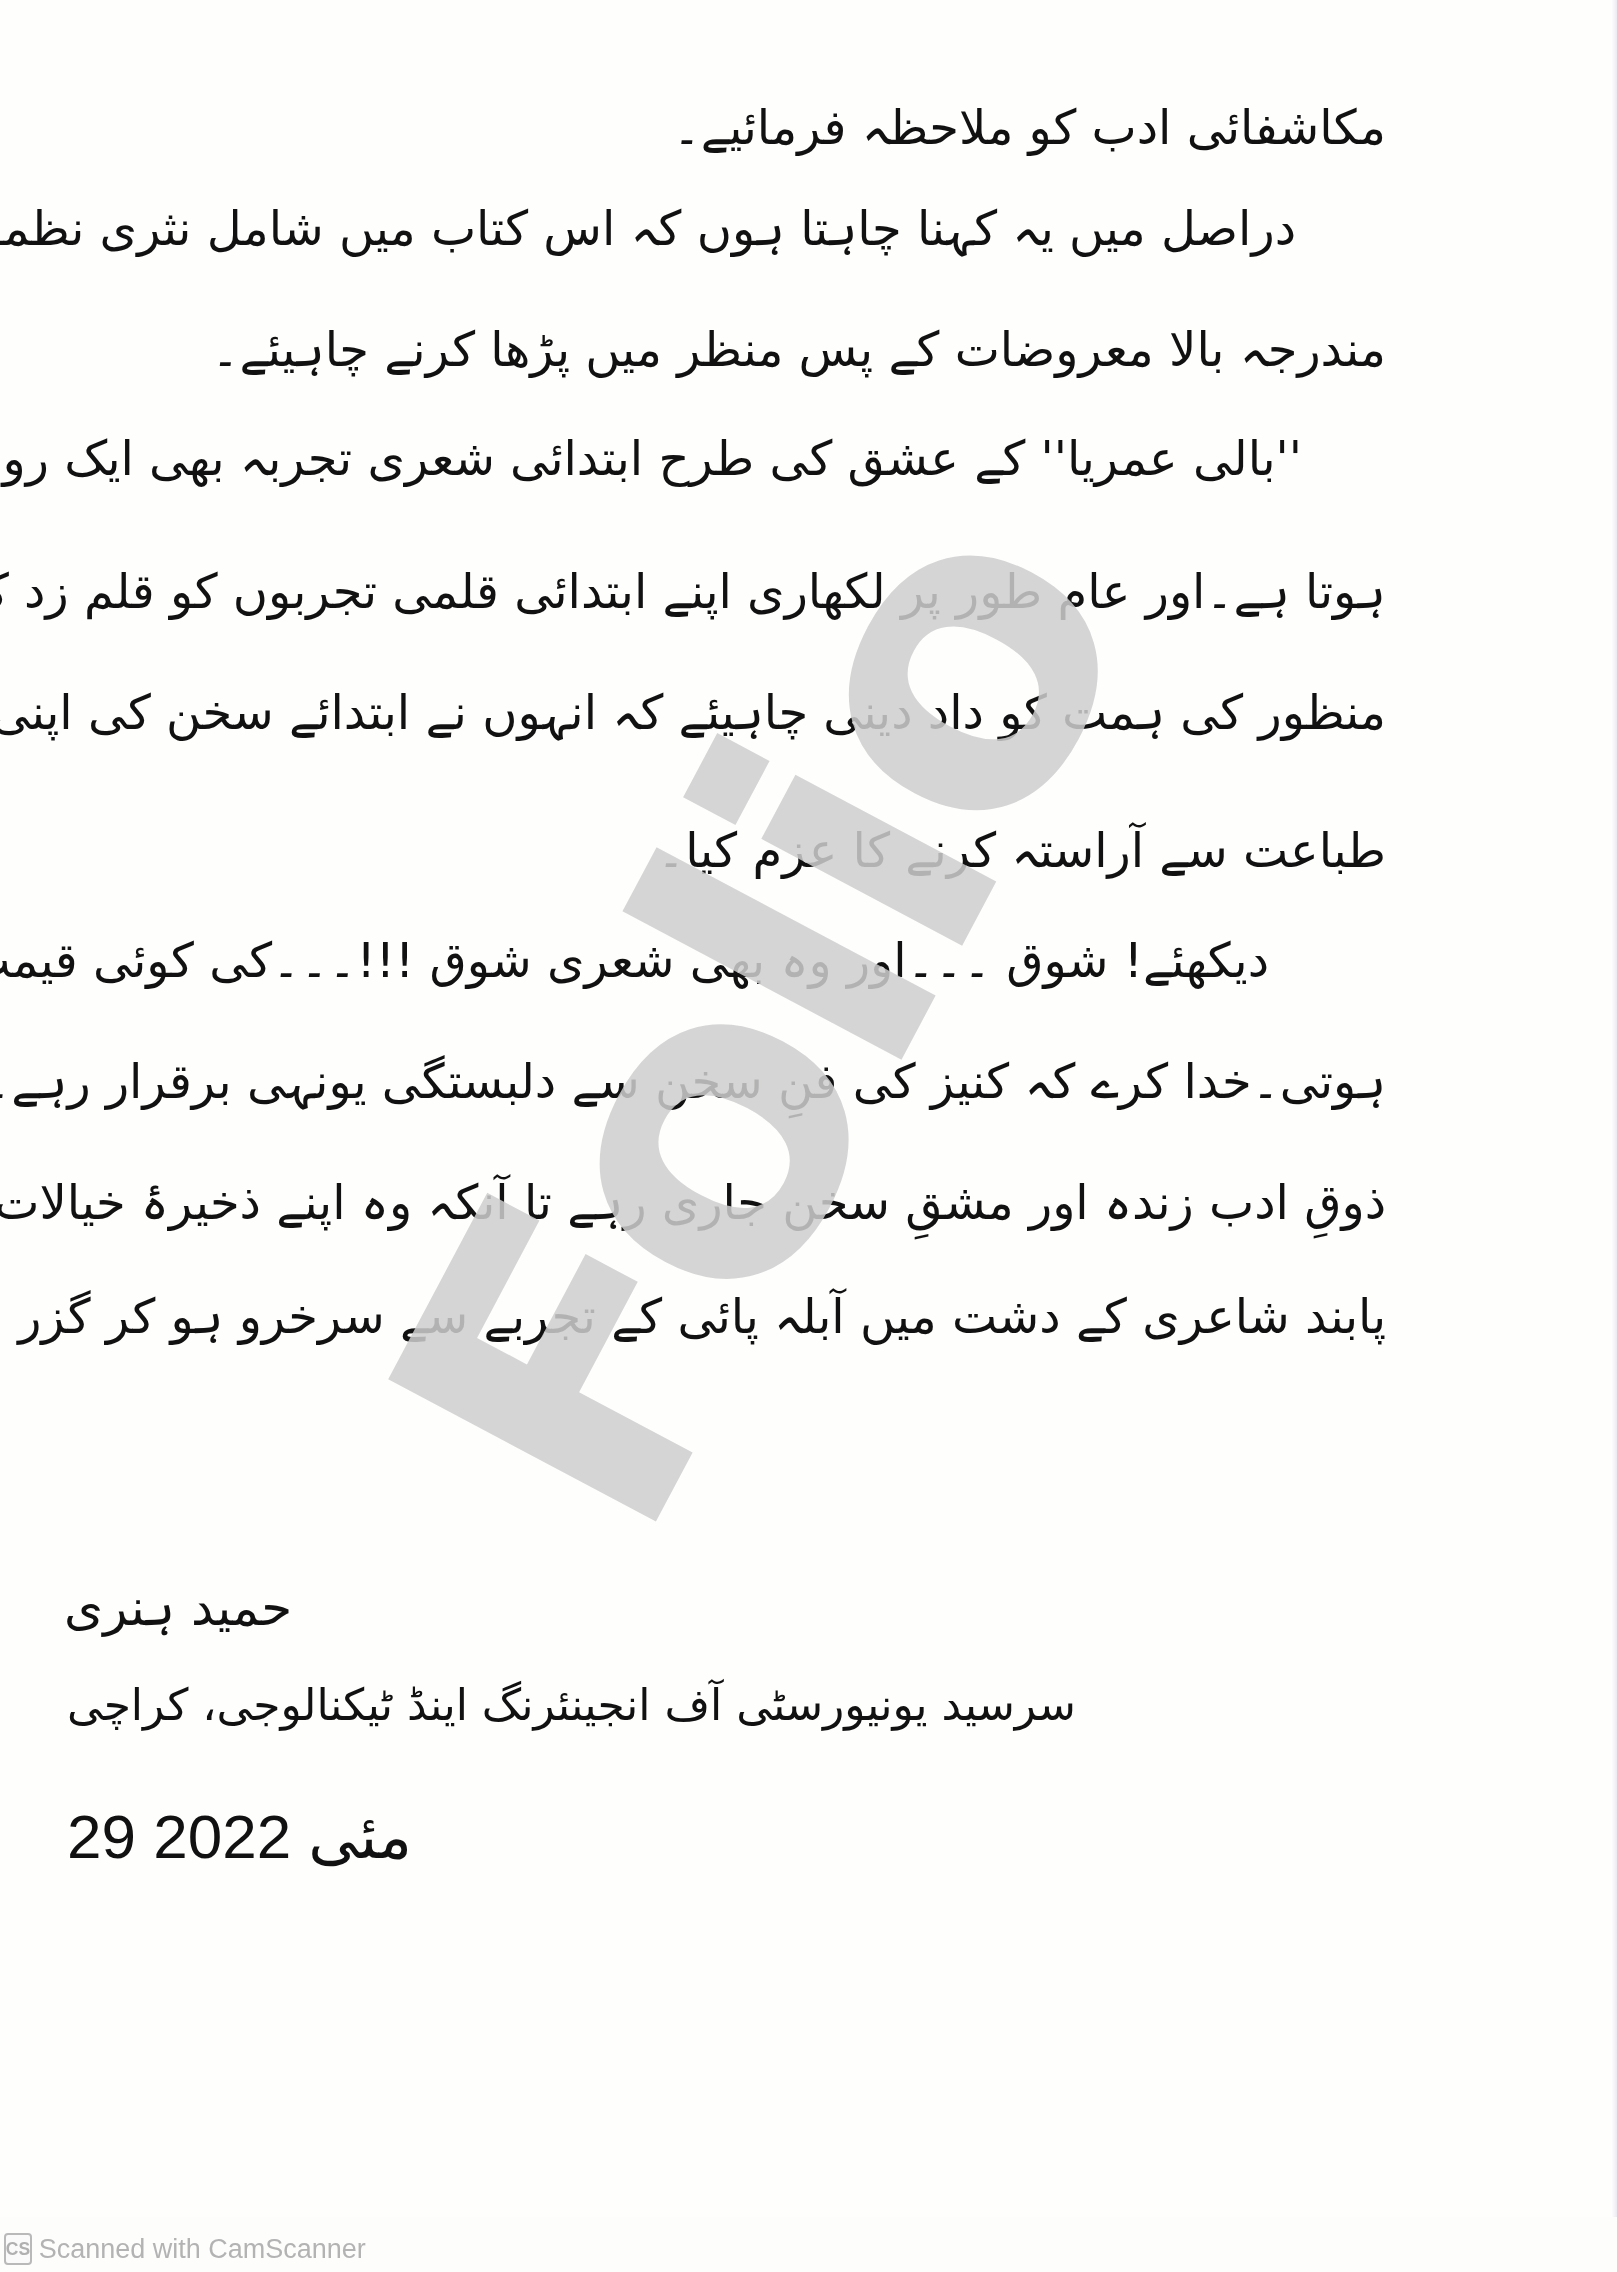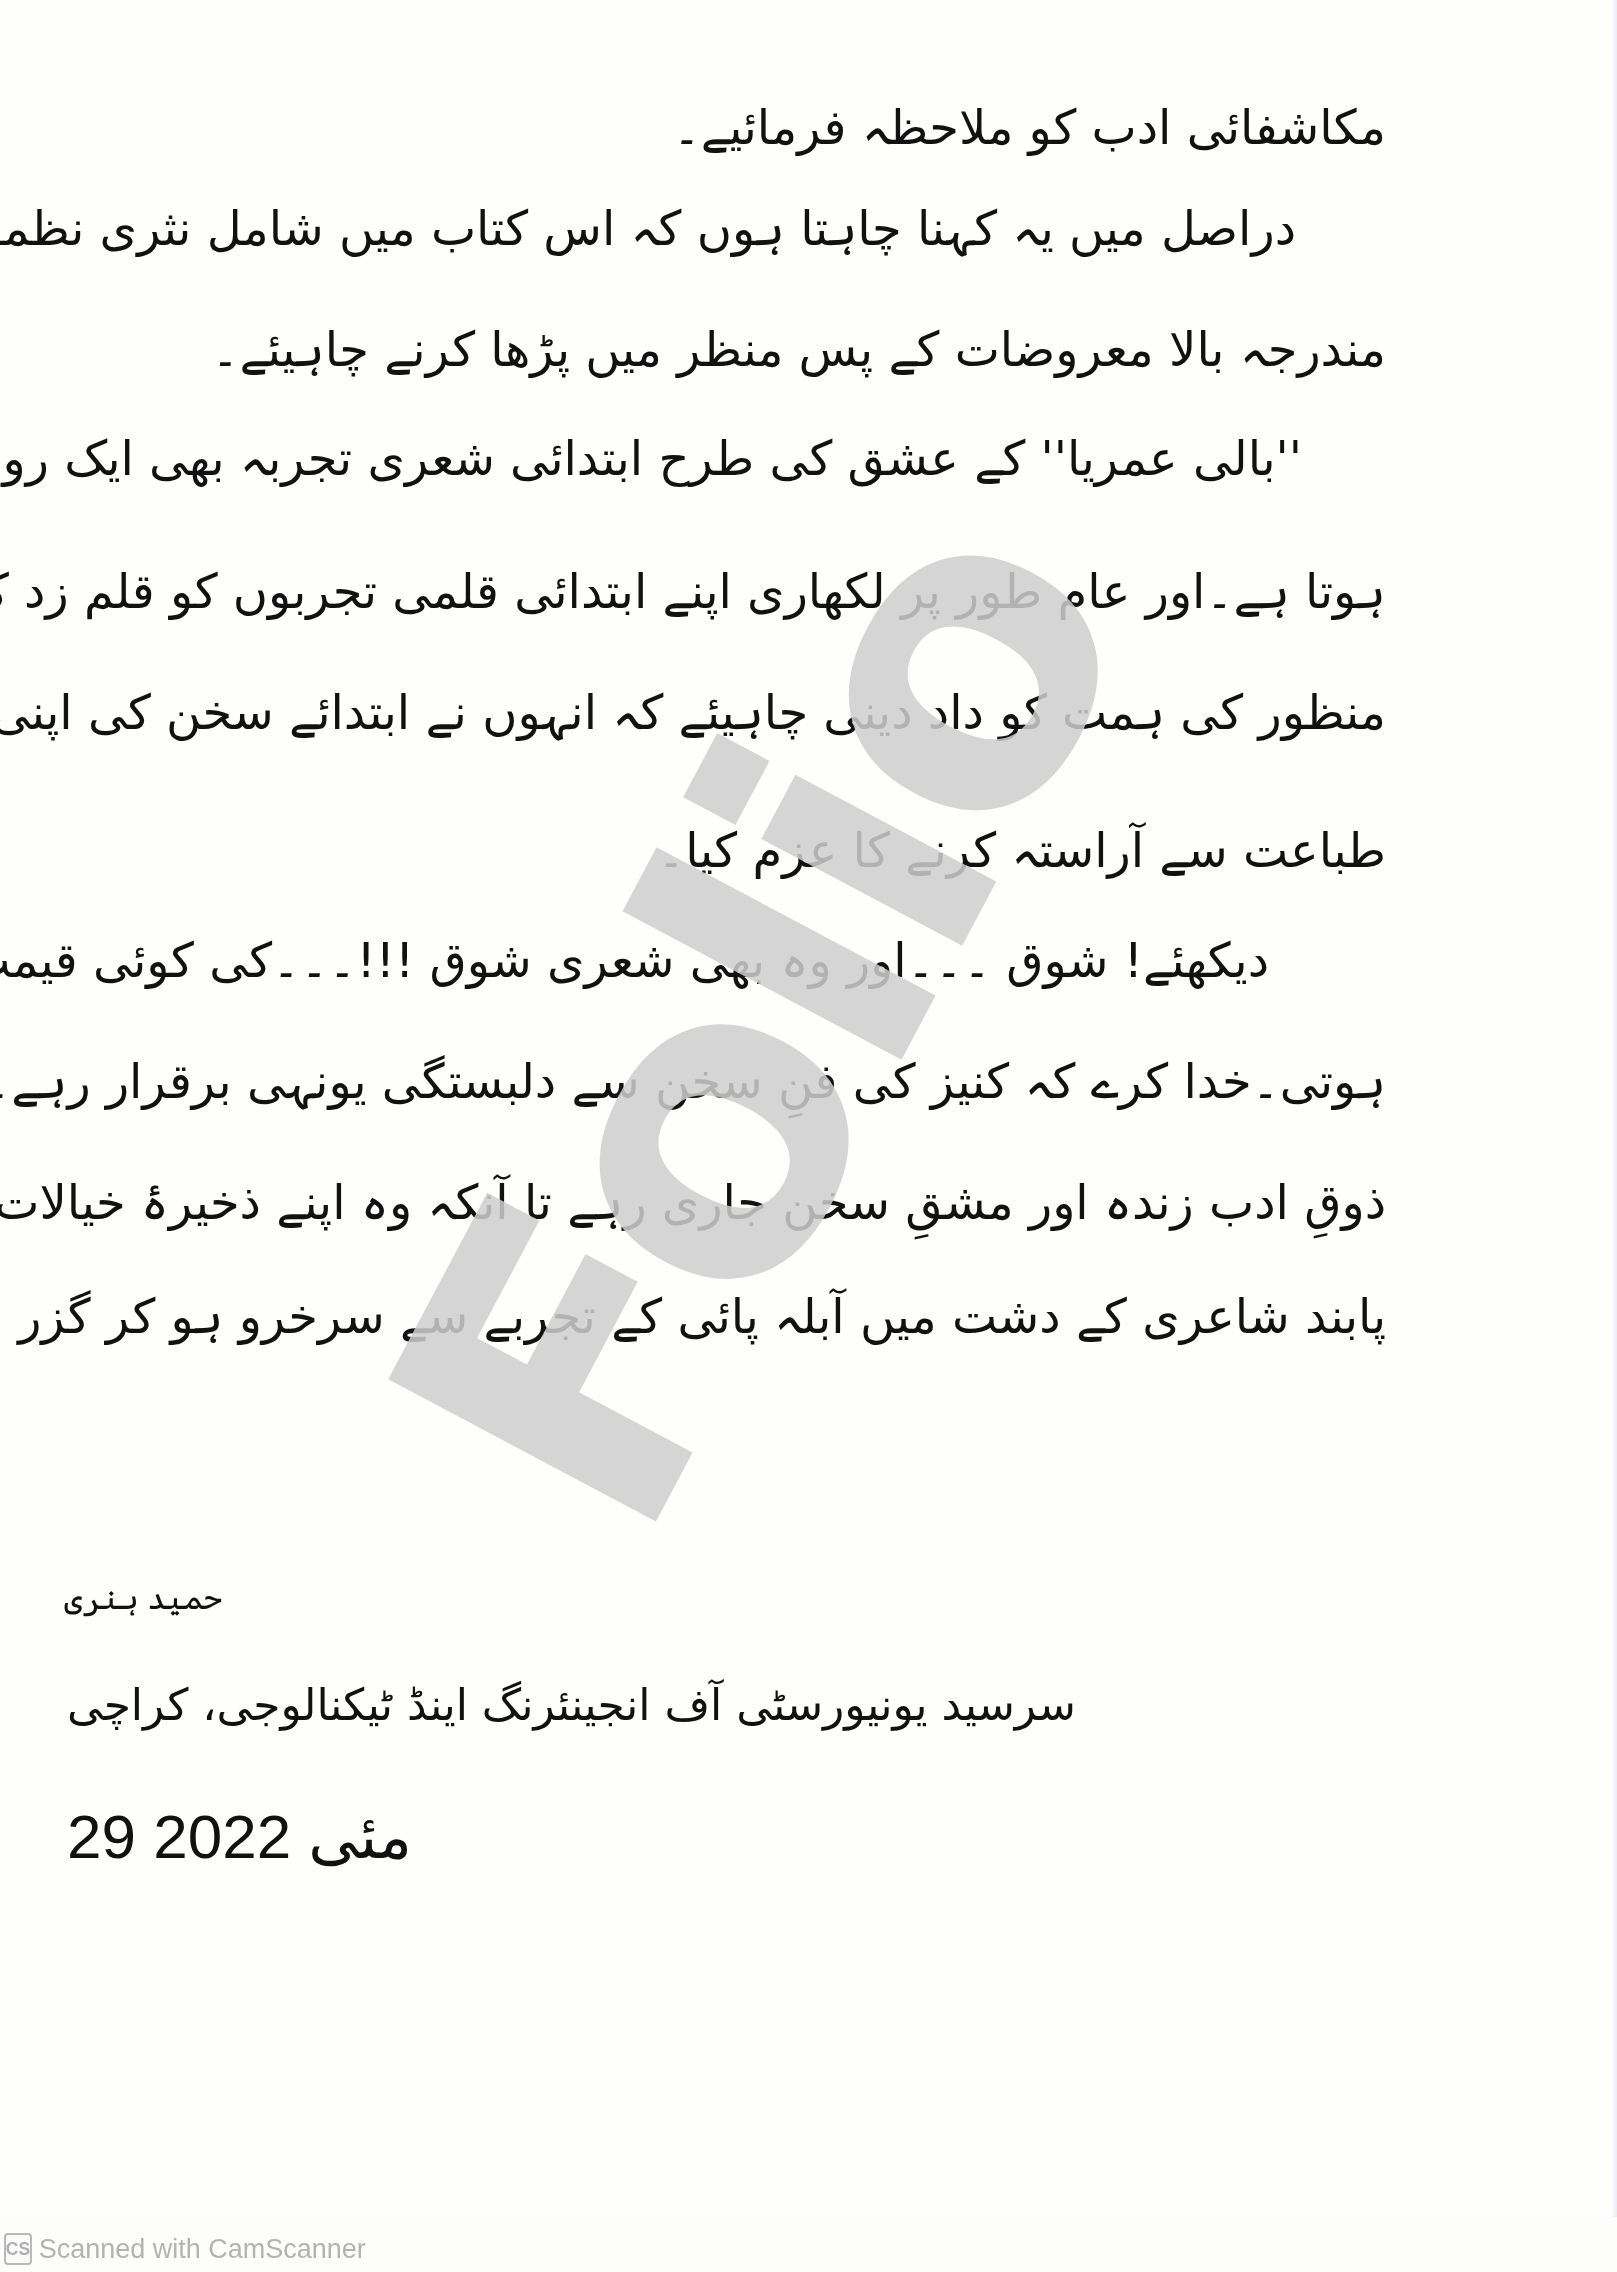--- a/index.html
+++ b/index.html
@@ -126,21 +126,21 @@
 <div class="line justify" style="top:430px; right:316px;">''بالی عمریا'' کے عشق کی طرح ابتدائی شعری تجربہ بھی ایک رومانس کی مانند</div>
 <div class="line justify" style="top:563px;">ہوتا ہے۔اور عام طور پر لکھاری اپنے ابتدائی قلمی تجربوں کو قلم زد کر دیتے ہیں۔مگر کنیز</div>
 <div class="line justify" style="top:684px;">منظور کی ہمت کو داد دینی چاہیئے کہ انہوں نے ابتدائے سخن کی اپنی نثری نظموں کو زیورِ</div>
 <div class="line" style="top:822px;">طباعت سے آراستہ کرنے کا عزم کیا۔</div>
 
 <div class="line justify" style="top:932px; right:349px;">دیکھئے! شوق ۔۔۔اور وہ بھی شعری شوق !!!۔۔۔کی کوئی قیمت نہیں</div>
 <div class="line justify" style="top:1053px;">ہوتی۔خدا کرے کہ کنیز کی فنِ سخن سے دلبستگی یونہی برقرار رہے۔میری دعا ہے کہ ان کا</div>
 <div class="line justify" style="top:1174px;">ذوقِ ادب زندہ اور مشقِ سخن جاری رہے تا آنکہ وہ اپنے ذخیرۂ خیالات کے ساتھ</div>
 <div class="line" style="top:1288px;">پابند شاعری کے دشت میں آبلہ پائی کے تجربے سے سرخرو ہو کر گزر سکیں۔</div>
 
-<div class="sig" style="left:64px; top:1579px; font-size:32px;font-family:Liberation Serif, serif;">حمید ہنری</div>
+<div class="sig" style="left:64px; top:1579px; font-size:50px;">حمید ہنری</div>
 <div class="sig" style="left:67px; top:1679px; font-size:44px;">سرسید یونیورسٹی آف انجینئرنگ اینڈ ٹیکنالوجی، کراچی</div>
 <div class="date">29 مئی 2022</div>
 
 <div class="footer">
   <div class="cs-logo">CS</div>
   <div class="cs-text">Scanned with CamScanner</div>
 </div>
 
 
 </body></html>

